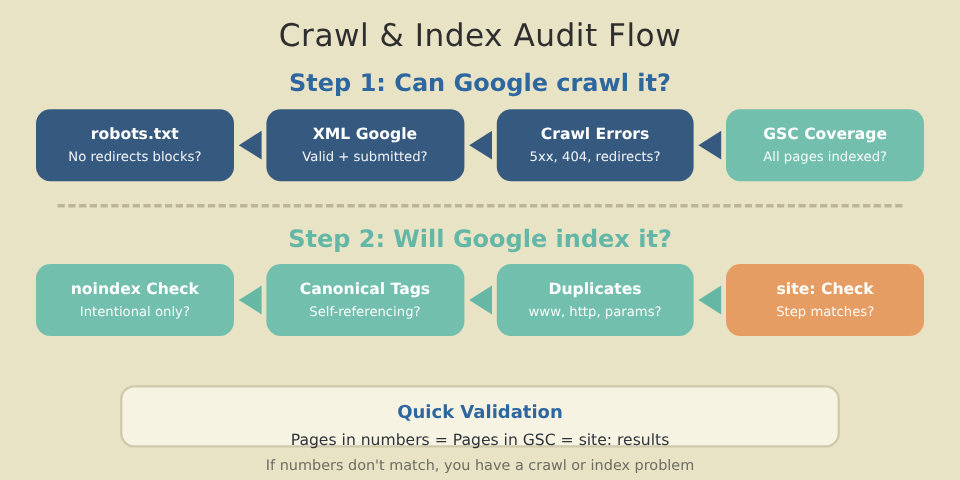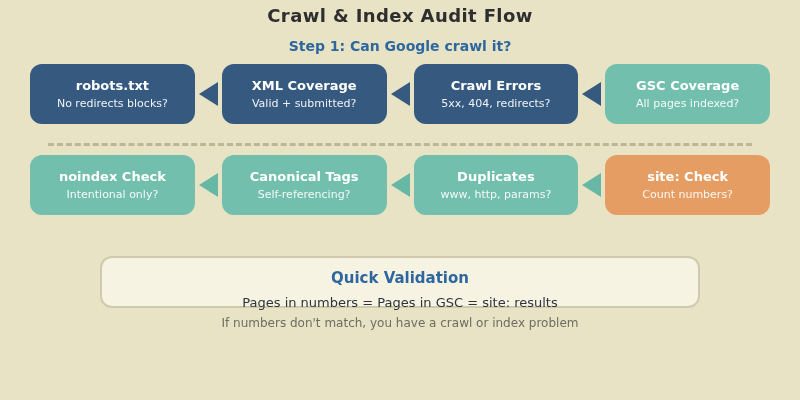--- a/index.html
+++ b/index.html
@@ -8,31 +8,31 @@
     font-family: "DejaVu Sans", "Liberation Sans", sans-serif;
     overflow: hidden;
   }
   .canvas {
     position: relative;
     width: 800px; height: 400px;
     background: #e8e3c4;
   }
   .title {
     margin: 0;
-    padding-top: 5px;
+    padding-top: 15px;
     text-align: center;
-    font-size: 18px;
-    font-weight: bold;
+    font-size: 26px;
+    font-weight: normal;
     color: #2e2e2e;
     letter-spacing: 0.4px;
   }
   .step-heading {
     margin-top: 12px;
     text-align: center;
-    font-size: 14px;
+    font-size: 20px;
     font-weight: bold;
   }
   .step-heading.s2 { margin-top: 14px; }
   .row {
     display: flex;
     align-items: center;
     padding: 0 30px;
     margin-top: 10px;
     height: 60px;
   }
@@ -107,57 +107,58 @@
 
   <div class="step-heading s1" style="color: rgb(46, 103, 160);">Step 1: Can Google crawl it?</div>
 
   <div class="row r1">
     <div class="box" style="background-color: rgb(53, 89, 127);">
       <div class="box-label">robots.txt</div>
       <div class="box-sub">No redirects blocks?</div>
     </div>
     <div class="arrow" style="border-right-color: rgb(53, 89, 127);"></div>
     <div class="box" style="background-color: rgb(53, 89, 127);">
-      <div class="box-label">XML Coverage</div>
+      <div class="box-label">XML Google</div>
       <div class="box-sub">Valid + submitted?</div>
     </div>
     <div class="arrow" style="border-right-color: rgb(53, 89, 127);"></div>
     <div class="box" style="background-color: rgb(53, 89, 127);">
       <div class="box-label">Crawl Errors</div>
       <div class="box-sub">5xx, 404, redirects?</div>
     </div>
     <div class="arrow" style="border-right-color: rgb(53, 89, 127);"></div>
     <div class="box" style="background-color: rgb(114, 191, 173);">
       <div class="box-label">GSC Coverage</div>
       <div class="box-sub">All pages indexed?</div>
     </div>
   </div>
 
   <div class="divider"></div>
 
+  <div class="step-heading s2" style="color: rgb(100, 183, 166);">Step 2: Will Google index it?</div>
 
   <div class="row r2">
     <div class="box" style="background-color: rgb(114, 191, 173);">
       <div class="box-label">noindex Check</div>
       <div class="box-sub">Intentional only?</div>
     </div>
     <div class="arrow" style="border-right-color: rgb(102, 184, 165);"></div>
     <div class="box" style="background-color: rgb(114, 191, 173);">
       <div class="box-label">Canonical Tags</div>
       <div class="box-sub">Self-referencing?</div>
     </div>
     <div class="arrow" style="border-right-color: rgb(102, 184, 165);"></div>
     <div class="box" style="background-color: rgb(114, 191, 173);">
       <div class="box-label">Duplicates</div>
       <div class="box-sub">www, http, params?</div>
     </div>
     <div class="arrow" style="border-right-color: rgb(102, 184, 165);"></div>
     <div class="box" style="background-color: rgb(229, 157, 99);">
       <div class="box-label">site: Check</div>
-      <div class="box-sub">Count numbers?</div>
+      <div class="box-sub">Step matches?</div>
     </div>
   </div>
 
   <div class="panel">
     <div class="panel-title" style="color: rgb(46, 103, 160);">Quick Validation</div>
     <div class="panel-formula">Pages in numbers = Pages in GSC = site: results</div>
     <div class="panel-note">If numbers don't match, you have a crawl or index problem</div>
   </div>
 
 </div>

